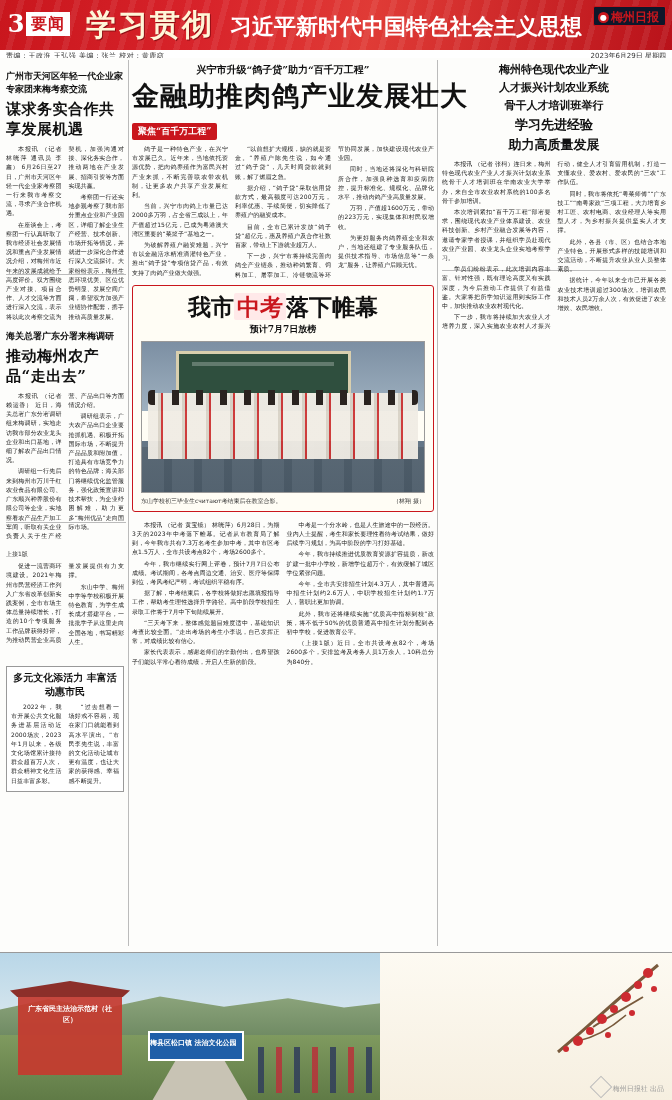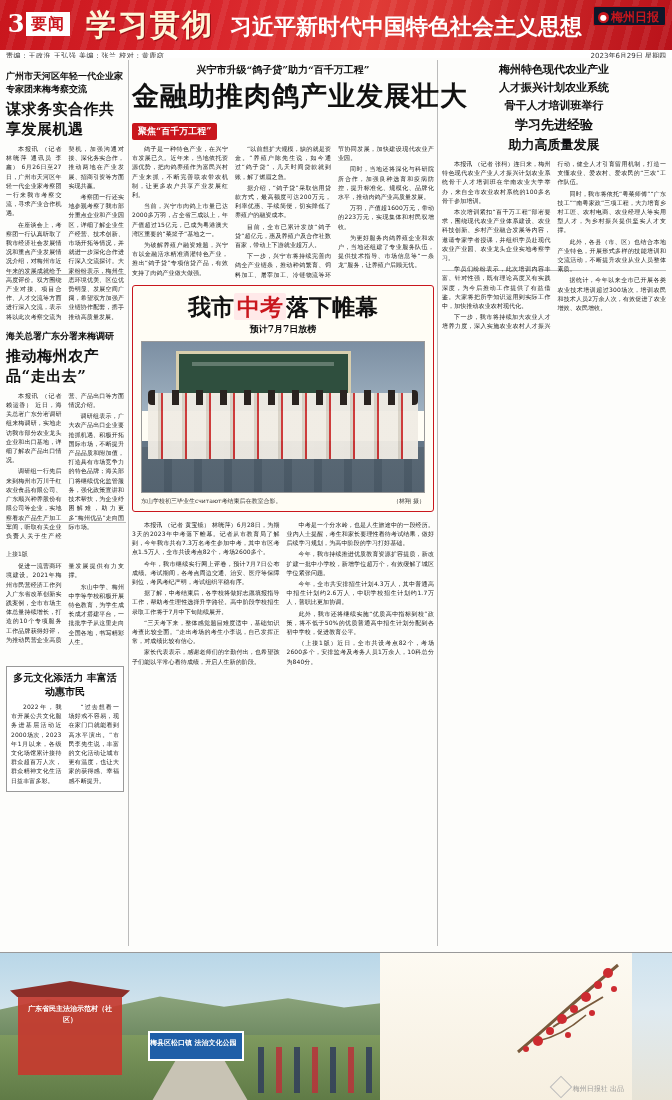--- a/index.html
+++ b/index.html
@@ -176,21 +176,21 @@
   .ad-pav-roof { position:absolute; left:0; top:0; width:120px; height:16px; background:#8c2f2a;
     clip-path:polygon(6% 100%,0 60%,50% 0,100% 60%,94% 100%); }
   .ad-pav-body { position:absolute; left:8px; top:16px; width:104px; height:78px; background:#c6392f; opacity:.92; }
   .ad-pav-text { position:absolute; left:14px; top:22px; width:92px; color:#fff; font-size:7px;
     font-family:"DejaVu Serif", serif; font-weight:bold; line-height:11px; text-align:center; }
   .ad-sign { position:absolute; left:148px; top:78px; width:96px; height:30px; background:#1f5fa8;
     border:2px solid #fff; color:#fff; font-size:7px; font-weight:bold; line-height:9px;
     text-align:left; padding-top:5px; font-family:"DejaVu Serif", serif; }
   .ad-people { position:absolute; left:258px; bottom:8px; width:120px; height:46px;
     background:repeating-linear-gradient(90deg,#33415a 0 6px,transparent 6px 18px,#b4373b 18px 24px,transparent 24px 36px); opacity:.9; }
-  .ad-red { position:absolute; left:380px; top:0; width:252px; height:148px;
+  .ad-red { position:absolute; left:380px; top:0; width:292px; height:148px;
     background:linear-gradient(180deg,#fdfaf2,#f6efe0); }
   .ad-plum { position:absolute; right:4px; top:4px; width:120px; height:100px; opacity:.9; }
   .ad-wm { position:absolute; right:8px; bottom:6px; font-size:7px; color:#999; }
   .ad-wm .mark { display:inline-block; width:16px; height:16px; border:1px solid #bbb;
     transform:rotate(45deg); margin-right:4px; vertical-align:-4px; }
 </style>
 </head>
 <body>
 
 <div class="page">

